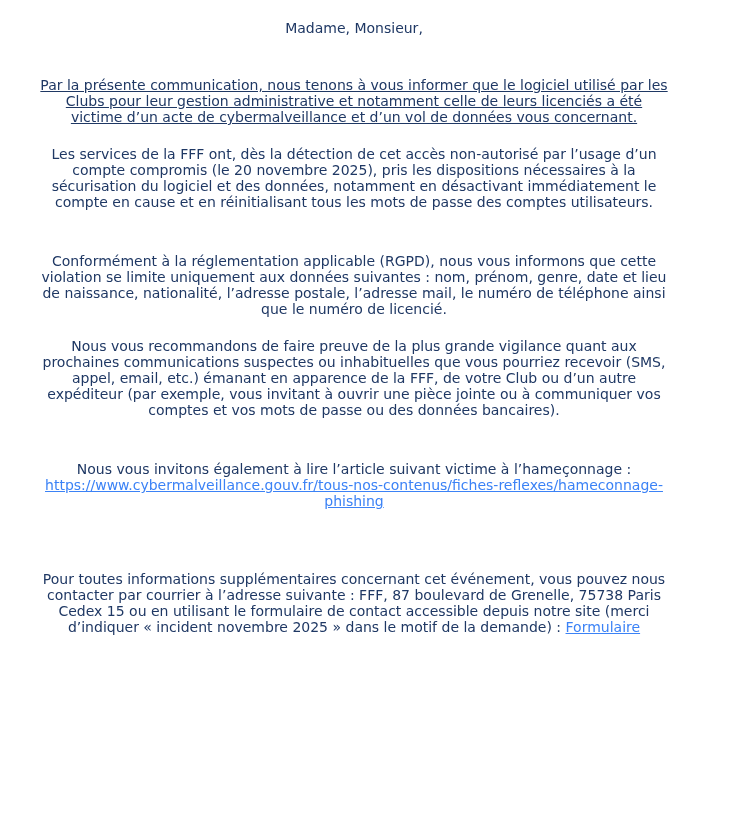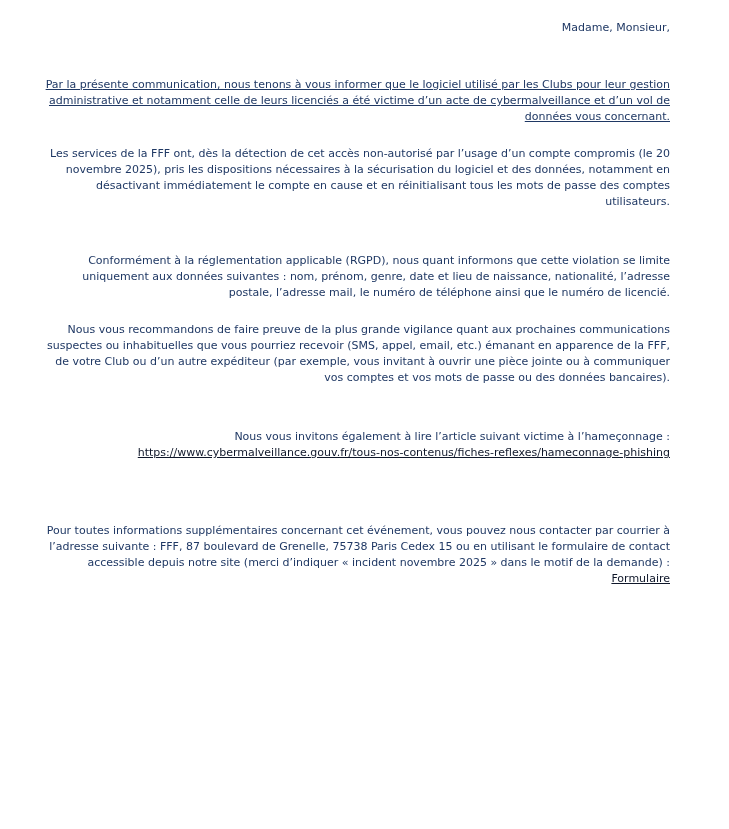--- a/index.html
+++ b/index.html
@@ -12,53 +12,53 @@
     width: 729px;
     height: 829px;
     background: #ffffff;
     overflow: hidden;
     font-family: "DejaVu Sans", "Liberation Sans", sans-serif;
   }
   .letter {
     width: 632px;
     margin-left: 38px;
     color: #1f3864;
-    font-size: 11px;
+    font-size: 14px;
     line-height: 16px;
-    text-align: right;
+    text-align: center;
   }
   .letter p {
     margin: 0;
     overflow-wrap: break-word;
   }
   .salutation   { padding-top: 20px; }
   .mt-small     { margin-top: 21px !important; }
   .mt-medium    { margin-top: 41px !important; text-decoration: underline; }
   .mt-large     { margin-top: 43px !important; }
   .mt-xlarge    { margin-top: 62px !important; }
   .letter a {
-    color: #0f172a;
+    color: #3b82f6;
     text-decoration: underline;
     cursor: pointer;
   }
 </style>
 </head>
 <body>
 
 <div class="page">
   <div class="letter">
 
     <p class="salutation">Madame, Monsieur,</p>
 
     <p class="mt-medium">Par la présente communication, nous tenons à vous informer que le logiciel utilisé par les Clubs pour leur gestion administrative et notamment celle de leurs licenciés a été victime d’un acte de cybermalveillance et d’un vol de données vous concernant.</p>
 
     <p class="mt-small">Les services de la FFF ont, dès la détection de cet accès non-autorisé par l’usage d’un compte compromis (le 20 novembre 2025), pris les dispositions nécessaires à la sécurisation du logiciel et des données, notamment en désactivant immédiatement le compte en cause et en réinitialisant tous les mots de passe des comptes utilisateurs.</p>
 
 
-    <p class="mt-large">Conformément à la réglementation applicable (RGPD), nous quant informons que cette violation se limite uniquement aux données suivantes : nom, prénom, genre, date et lieu de naissance, nationalité, l’adresse postale, l’adresse mail, le numéro de téléphone ainsi que le numéro de licencié.</p>
+    <p class="mt-large">Conformément à la réglementation applicable (RGPD), nous vous informons que cette violation se limite uniquement aux données suivantes : nom, prénom, genre, date et lieu de naissance, nationalité, l’adresse postale, l’adresse mail, le numéro de téléphone ainsi que le numéro de licencié.</p>
 
 
     <p class="mt-small">Nous vous recommandons de faire preuve de la plus grande vigilance quant aux prochaines communications suspectes ou inhabituelles que vous pourriez recevoir (SMS, appel, email, etc.) émanant en apparence de la FFF, de votre Club ou d’un autre expéditeur (par exemple, vous invitant à ouvrir une pièce jointe ou à communiquer vos comptes et vos mots de passe ou des données bancaires).</p>
 
     <p class="mt-large">
       <span>Nous vous invitons également à lire l’article suivant victime à l’hameçonnage : </span><a href="#">https://www.cybermalveillance.gouv.fr/tous-nos-contenus/fiches-reflexes/hameconnage-phishing</a>
     </p>
 
     <p class="mt-xlarge">
       <span>Pour toutes informations supplémentaires concernant cet événement, vous pouvez nous contacter par courrier à l’adresse suivante : FFF, 87 boulevard de Grenelle, 75738 Paris Cedex 15 ou en utilisant le formulaire de contact accessible depuis notre site (merci d’indiquer « incident novembre 2025 » dans le motif de la demande) : </span><a href="#">Formulaire</a>

